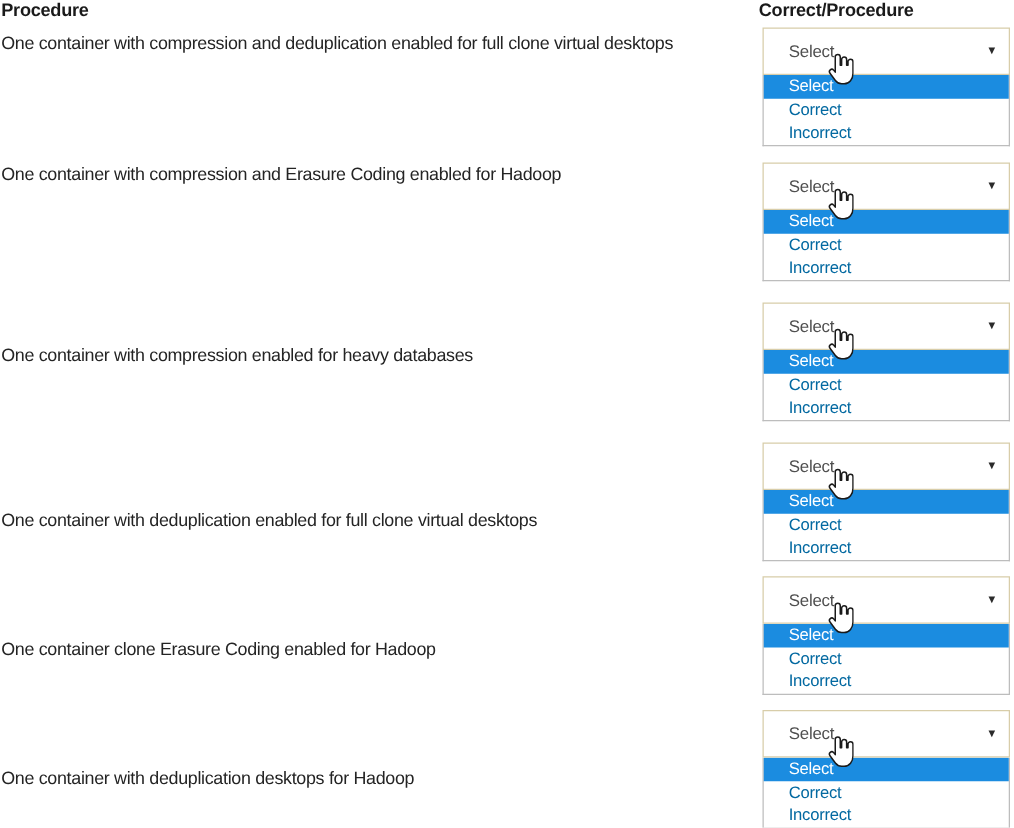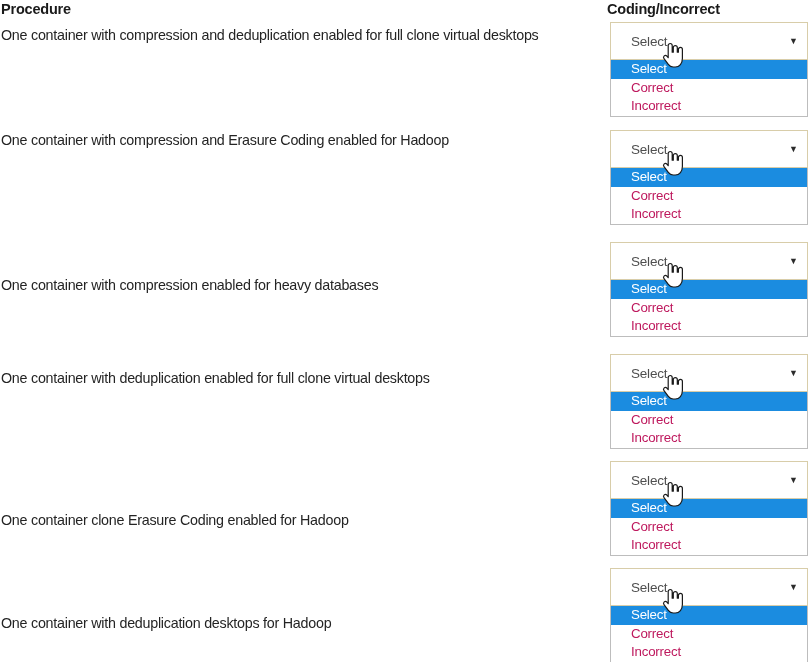--- a/index.html
+++ b/index.html
@@ -84,21 +84,21 @@
     padding: 0;
     margin: 0;
     list-style: none;
   }
   .dropdown-list li {
     box-sizing: border-box;
     height: 18.6px;
     line-height: 18.6px;
     padding-left: 20px;
     font-size: 13.3px;
-    color: #be185d;
+    color: #0369a1;
     letter-spacing: -0.2px;
     white-space: nowrap;
   }
   .dropdown-list li.highlighted {
     background: #1b8ce0;
     color: #ffffff;
   }
 
   
   .cursor-hand {
@@ -107,29 +107,29 @@
     height: 28px;
     pointer-events: none;
   }
   .cursor-hand svg { display: block; width: 22px; height: 28px; }
 </style>
 </head>
 <body>
 
 <div id="hdr-procedure" class="col-header">Procedure</div>
 
-<div id="hdr-correct" class="col-header">Coding/Incorrect</div>
+<div id="hdr-correct" class="col-header">Correct/Procedure</div>
 
 <div class="procedure-text" style="top:26px">One container with compression and deduplication enabled for full clone virtual desktops</div>
 
 <div class="procedure-text" style="top:131px">One container with compression and Erasure Coding enabled for Hadoop</div>
 
 <div class="procedure-text" style="top:276px">One container with compression enabled for heavy databases</div>
 
-<div class="procedure-text" style="top:369px">One container with deduplication enabled for full clone virtual desktops</div>
+<div class="procedure-text" style="top:408px">One container with deduplication enabled for full clone virtual desktops</div>
 
 <div class="procedure-text" style="top:511px">One container clone Erasure Coding enabled for Hadoop</div>
 
 <div class="procedure-text" style="top:614px">One container with deduplication desktops for Hadoop</div>
 
 <div class="dropdown-group" style="top:22px">
   <div class="dropdown-closed">
     <span class="dd-value">Select</span>
     <span class="dd-arrow">▼</span>
   </div>

